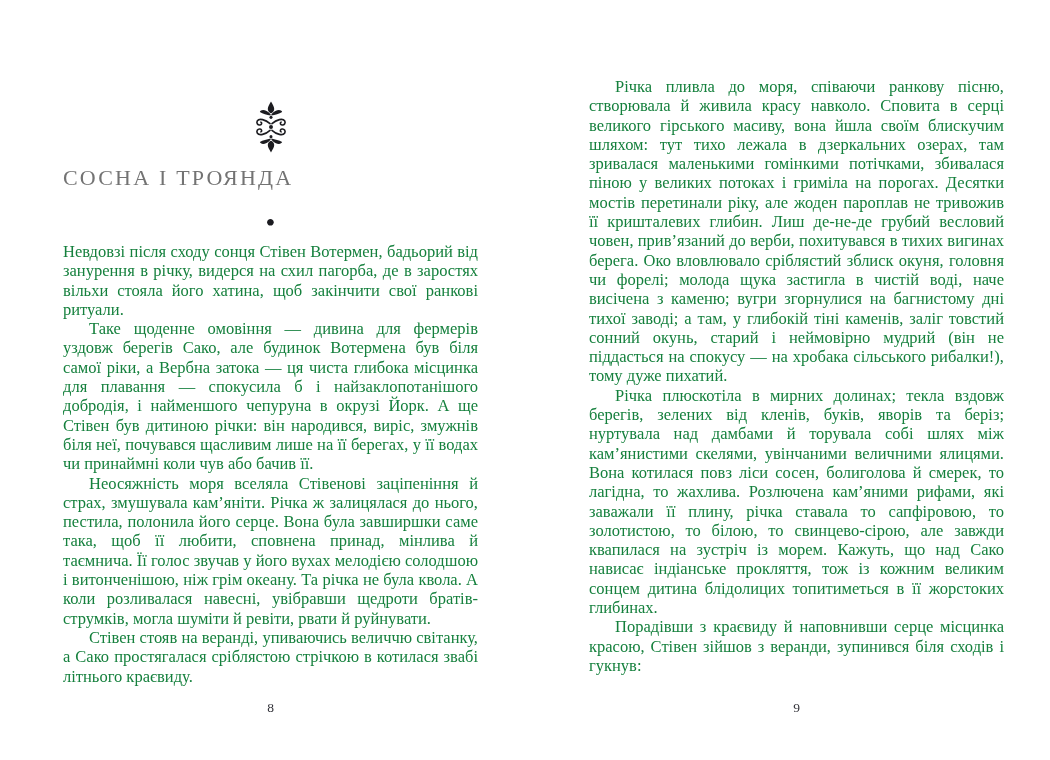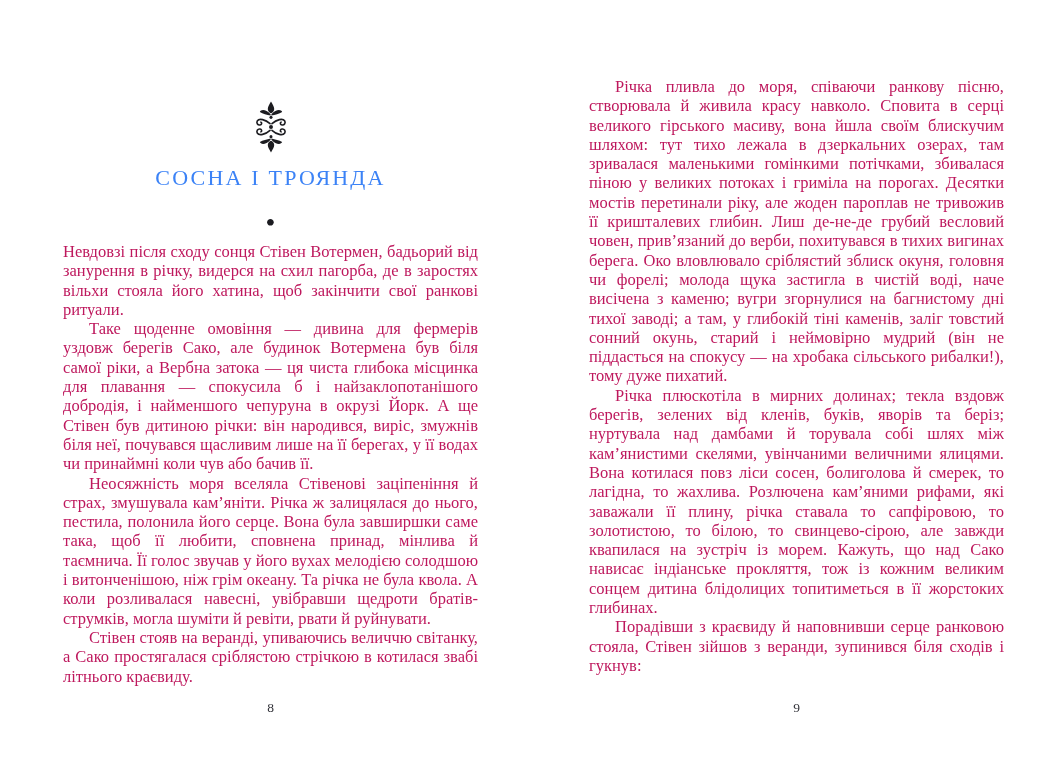--- a/index.html
+++ b/index.html
@@ -26,45 +26,45 @@
     left: 0;
     width: 100%;
     text-align: center;
   }
 
   .chapter-title {
     position: absolute;
     top: 163px;
     left: 0;
     width: 100%;
-    text-align: center;
+    text-align: left;
     font-size: 22px;
     line-height: 30px;
     letter-spacing: 2.2px;
-    color: #3b82f6;
+    color: #737373;
     white-space: nowrap;
   }
 
   .separator {
     position: absolute;
     top: 213px;
     left: 0;
     width: 100%;
     height: 20px;
     text-align: center;
     font-size: 28px;
     line-height: 20px;
     color: #1b1b20;
   }
 
   .body-text {
     position: absolute;
     left: 0;
     width: 415px;
-    color: #be185d;
+    color: #15803d;
     font-size: 16.5px;
     line-height: 19.3px;
   }
   .body-left  { top: 242px; }
   .body-right { top: 77px; }
 
   .body-text p {
     margin: 0;
     text-align: justify;
     text-indent: 26px;
@@ -134,19 +134,19 @@
     </div>
 
     <div class="page-number">8</div>
   </div>
 
   <div class="page page-right">
 
     <div class="body-text body-right">
       <p>Річка пливла до моря, співаючи ранкову пісню, створювала й живила красу навколо. Сповита в серці великого гірського масиву, вона йшла своїм блискучим шляхом: тут тихо лежала в дзеркальних озерах, там зривалася маленькими гомінкими потічками, збивалася піною у великих потоках і гриміла на порогах. Десятки мостів перетинали ріку, але жоден пароплав не тривожив її кришталевих глибин. Лиш де-не-де грубий весловий човен, прив’язаний до верби, похитувався в тихих вигинах берега. Око вловлювало сріблястий зблиск окуня, головня чи форелі; молода щука застигла в чистій воді, наче висічена з каменю; вугри згорнулися на багнистому дні тихої заводі; а там, у глибокій тіні каменів, заліг товстий сонний окунь, старий і неймовірно мудрий (він не піддасться на спокусу — на хробака сільського рибалки!), тому дуже пихатий.</p>
       <p>Річка плюскотіла в мирних долинах; текла вздовж берегів, зелених від кленів, буків, яворів та беріз; нуртувала над дамбами й торувала собі шлях між кам’янистими скелями, увінчаними величними ялицями. Вона котилася повз ліси сосен, болиголова й смерек, то лагідна, то жахлива. Розлючена кам’яними рифами, які заважали її плину, річка ставала то сапфіровою, то золотистою, то білою, то свинцево-сірою, але завжди квапилася на зустріч із морем. Кажуть, що над Сако нависає індіанське прокляття, тож із кожним великим сонцем дитина блідолицих топитиметься в її жорстоких глибинах.</p>
-      <p>Порадівши з краєвиду й наповнивши серце ранковою стояла, Стівен зійшов з веранди, зупинився біля сходів і гукнув:</p>
+      <p>Порадівши з краєвиду й наповнивши серце місцинка красою, Стівен зійшов з веранди, зупинився біля сходів і гукнув:</p>
     </div>
 
     <div class="page-number">9</div>
   </div>
 
 </div>
 
 </body></html>

